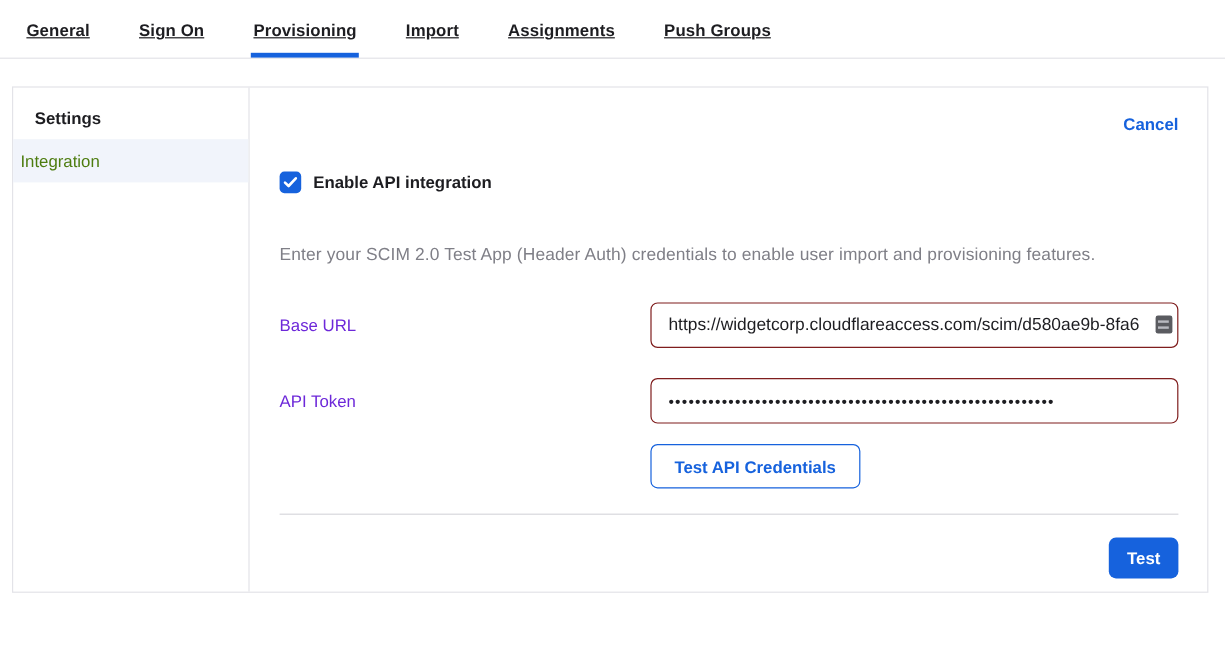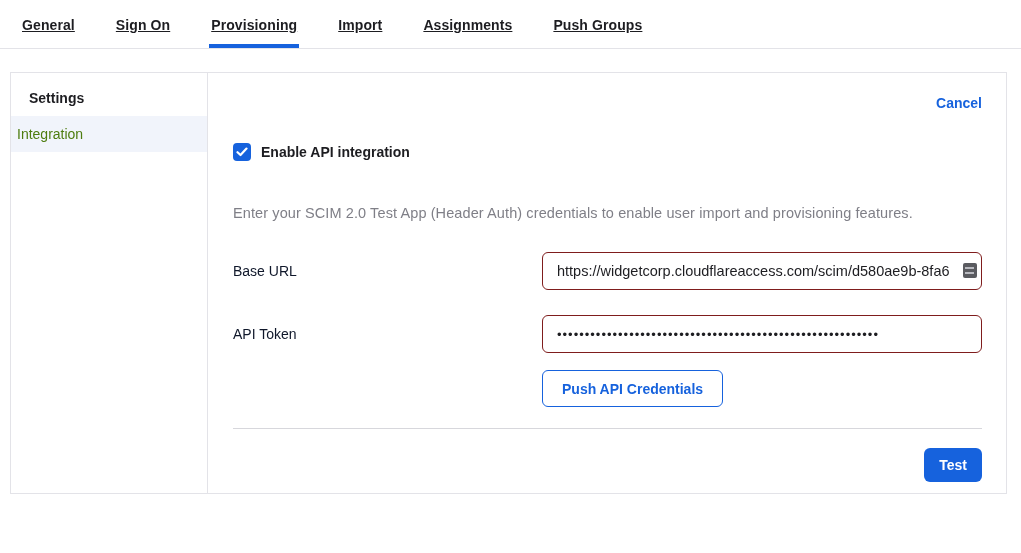--- a/index.html
+++ b/index.html
@@ -34,21 +34,21 @@
   .checkbox { width:18px; height:18px; border-radius:4px; background:#1662dd;
     display:inline-flex; align-items:center; justify-content:center; cursor:pointer;
     flex:none; }
   .checkbox svg { display:block; }
   .check-label { margin-left:10px; font-size:14px; font-weight:700; }
 
   .desc { margin-top:44px; font-size:14.5px; color:#7f7f87; letter-spacing:.1px; }
 
   .field-row { display:flex; align-items:center; margin-top:25px; }
   .field-row.first { margin-top:31px; }
-  .field-label { width:309px; font-size:14px; color:#0f172a; flex:none; }
+  .field-label { width:309px; font-size:14px; color:#6d28d9; flex:none; }
   .input-wrap { position:relative; flex:1; }
   .text-input { width:100%; height:38px; border:1px solid #7f1d1d; border-radius:6px;
     padding:0 14px; font-size:14.5px; color:#1d1d21;
     font-family:"Liberation Sans", sans-serif; outline:none; background:#fff; }
   .text-input.token { letter-spacing:1px; font-size:13px; padding-right:8px; }
   .overflow-chip { position:absolute; right:5px; top:11px; width:14px; height:15px;
     background:#5a5b60; border-radius:2px; }
   .overflow-chip::after { content:""; position:absolute; left:2px; top:4px;
     width:9px; height:2px; background:#b9bac0; box-shadow:0 5px 0 #b9bac0; }
 
@@ -109,21 +109,21 @@
     </div>
 
     <div class="field-row">
       <label class="field-label">API Token</label>
       <span class="input-wrap">
         <input class="text-input token" type="text" value="••••••••••••••••••••••••••••••••••••••••••••••••••••••••••" style="">
       </span>
     </div>
 
     <div class="test-row">
-      <button class="test-btn">Push API Credentials</button>
+      <button class="test-btn">Test API Credentials</button>
     </div>
 
     <hr class="divider">
 
     <div class="save-row">
       <button class="save-btn">Test</button>
     </div>
 
   </div>
 </section>

